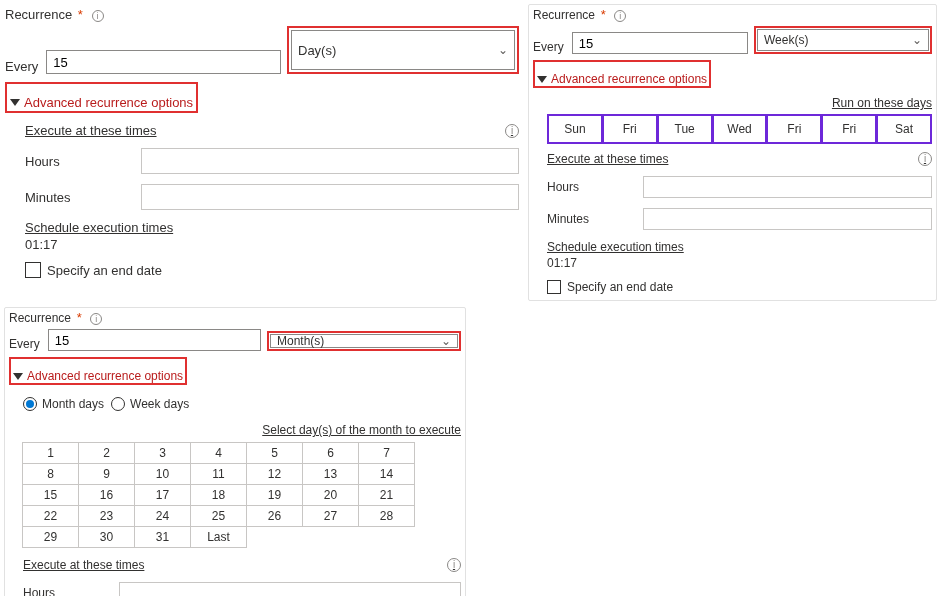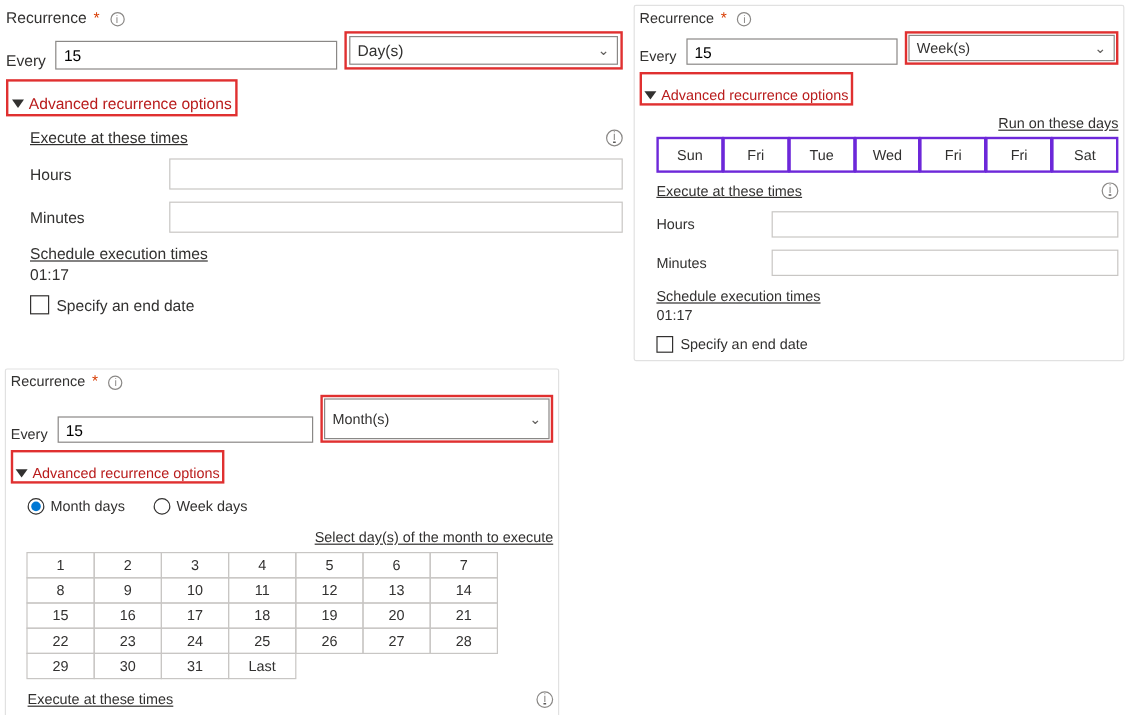--- a/index.html
+++ b/index.html
@@ -7,41 +7,41 @@
   .grid { display:grid; grid-template-columns: 516px 1fr; grid-column-gap:8px; }
   .panel { border:1px solid #fff; padding:2px 0 6px 0; }
   .panel-outline { border:1px solid #e1e1e1; border-radius:2px; padding:2px 4px 6px 4px; }
   .sec-label { font-size:13px; color:#323130; }
   .req { color:#d83b01; margin-left:2px; }
   .info-icon { display:inline-block; width:12px; height:12px; border:1px solid #8a8886; border-radius:50%; font-size:9px; line-height:10px; text-align:center; color:#8a8886; margin-left:5px; vertical-align:middle; }
   .row { display:flex; align-items:flex-end; gap:6px; margin-top:4px; }
   .every-label { margin-right:2px; }
   .input-text { border:1px solid #8a8886; height:24px; padding:2px 6px; font-size:13px; background:#fff; }
   .num-input { flex:1; }
-  .select-box { border:1px solid #8a8886; height:24px; padding:2px 6px; display:flex; align-items:center; justify-content:space-between; background:#fff; cursor:pointer; }
+  .select-box { border:1px solid #8a8886; height:40px; padding:2px 6px; display:flex; align-items:center; justify-content:space-between; background:#fff; cursor:pointer; }
   .chev { font-size:12px; color:#605e5c; margin-left:8px; }
   .adv-toggle { display:inline-flex; align-items:center; gap:4px; margin-top:10px; cursor:pointer; font-size:13px; color:#b91c1c; }
   .tri { display:inline-block; width:0; height:0; border-left:5px solid transparent; border-right:5px solid transparent; border-top:7px solid #323130; transform:rotate(0deg); }
   .redbox { border:2px solid #e03030; padding:1px 3px; }
   .redbox-wrap { display:inline-block; }
   .redwrap-sel { border:2px solid #e03030; padding:2px; }
   .indent { margin-left:20px; }
   .exec-head { text-decoration:underline; margin-top:10px; display:flex; justify-content:space-between; align-items:center; }
   .circle-i { display:inline-block; width:14px; height:14px; border:1px solid #8a8886; border-radius:50%; font-size:10px; line-height:12px; text-align:center; color:#8a8886; }
   .field-row { display:flex; align-items:center; margin-top:10px; gap:6px; }
   .field-label { width:110px; font-size:13px; }
   .field-input { flex:1; border:1px solid #c8c6c4; height:26px; padding:2px 6px; }
   .sched-link { text-decoration:underline; margin-top:10px; cursor:pointer; }
   .sched-time { margin-top:2px; }
   .chk-row { display:flex; align-items:center; gap:6px; margin-top:10px; }
   .chk { width:16px; height:16px; border:1px solid #323130; background:#fff; cursor:pointer; }
   .week-table { display:flex; margin-top:4px; }
   .week-cell { flex:1; border:2px solid #6d28d9; padding:6px 0; text-align:center; font-size:12px; cursor:pointer; margin-left:-1px; }
   .week-cell:first-child { margin-left:0; }
-  .radio-row { display:flex; gap:24px; margin-top:12px; align-items:flex-end; }
+  .radio-row { display:flex; gap:7px; margin-top:12px; align-items:flex-end; }
   .radio { width:14px; height:14px; border:1px solid #323130; border-radius:50%; display:inline-flex; align-items:center; justify-content:center; margin-right:5px; cursor:pointer; }
   .radio-dot { width:8px; height:8px; border-radius:50%; background:#0078d4; }
   .radiolbl { display:flex; align-items:center; cursor:pointer; }
   .month-table { display:grid; grid-template-columns: repeat(7, 56px); margin-top:6px; }
   .month-cell { border:1px solid #c8c6c4; margin-left:-1px; margin-top:-1px; height:22px; display:flex; align-items:center; justify-content:center; font-size:12px; cursor:pointer; }
   .underline { text-decoration:underline;text-align:right; }
   .small { font-size:12px; }
 </style>
 </head>
 <body>
@@ -155,21 +155,21 @@
   <div class="panel-outline" style="width:462px;margin-top:6px;">
     <div>
       <span class="sec-label small">Recurrence</span>
       <span class="req">*</span>
       <span class="info-icon">i</span>
     </div>
     <div class="row">
       <span class="every-label small">Every</span>
       <input class="input-text num-input" style="height: 22px; width: 192px;" value="15">
       <span class="redwrap-sel" style="display:inline-block;padding:1px;">
-        <div class="select-box" style="width:188px;height:34px;">
+        <div class="select-box" style="width:188px;height:14px;">
           <span class="small">Month(s)</span>
           <span class="chev">⌄</span>
         </div>
       </span>
     </div>
     <div style="margin-top:6px;">
       <span class="redbox-wrap redbox" style="padding:0 2px;">
         <span class="adv-toggle small">
           <span class="tri"></span>
           <span>Advanced recurrence options</span>

